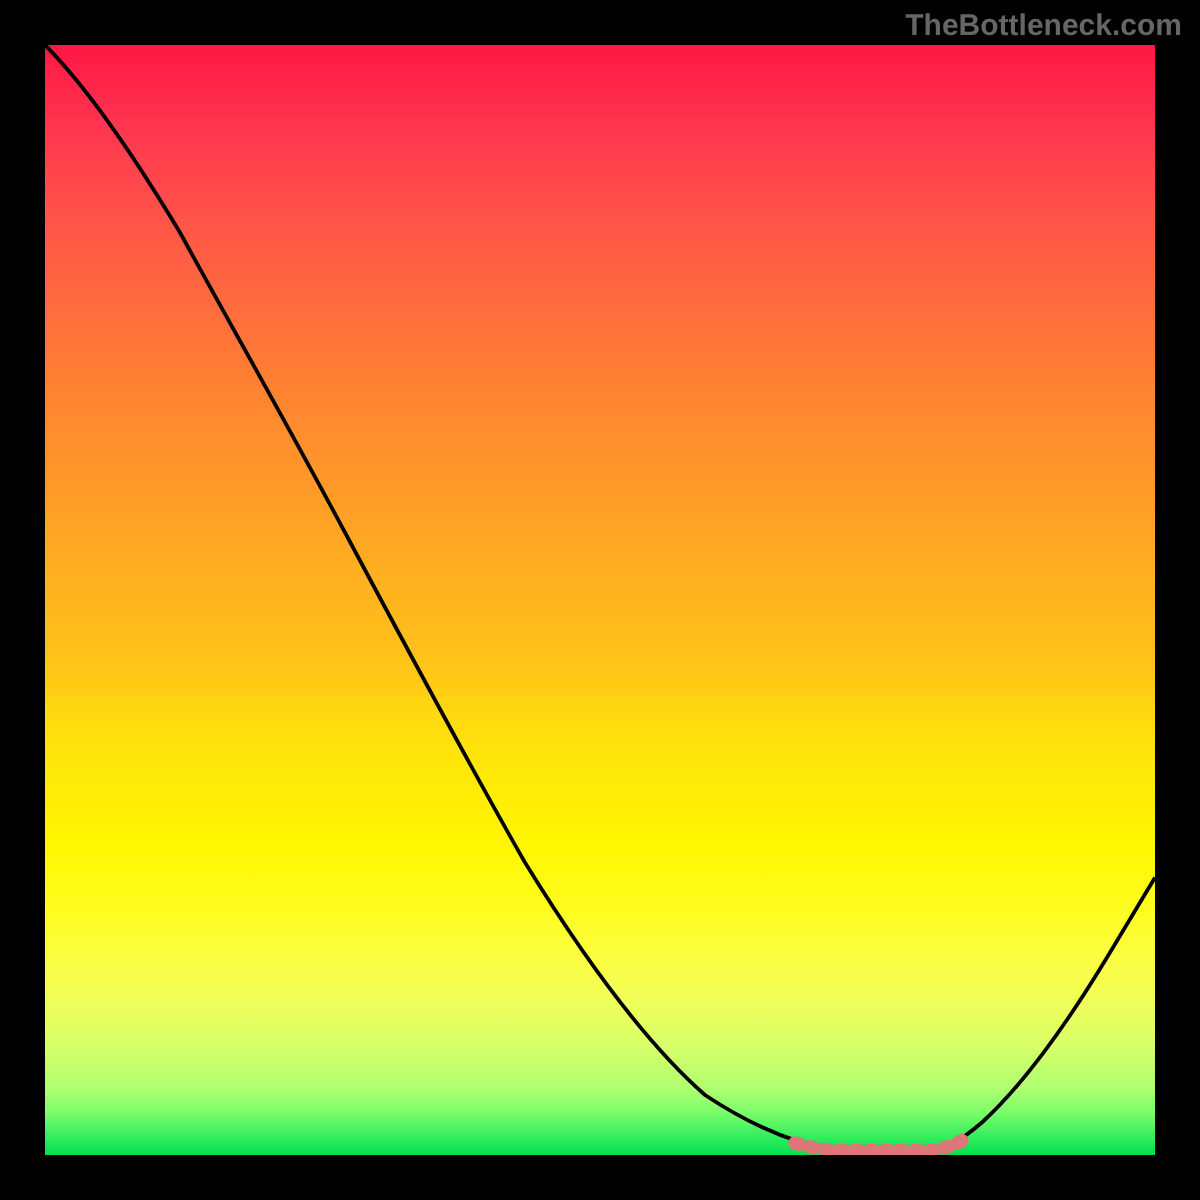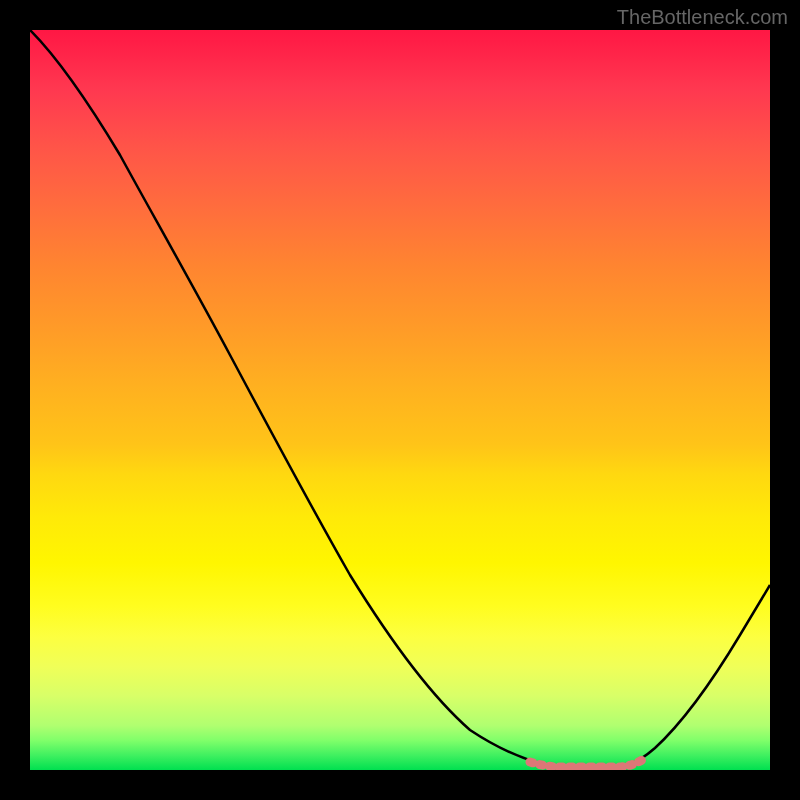--- a/index.html
+++ b/index.html
@@ -13,21 +13,21 @@
       background: #000;
       position: relative;
       font-family: Arial, sans-serif;
     }
     .watermark {
       position: absolute;
       top: 6px;
       right: 12px;
       color: #666;
       font-size: 20px;
-      font-weight: normal;
+      font-weight: bold;
       z-index: 10;
     }
     .chart-area {
       position: absolute;
       left: 30px;
       top: 30px;
       width: 740px;
       height: 740px;
       background: linear-gradient(to bottom,
         #ff1744 0%,

